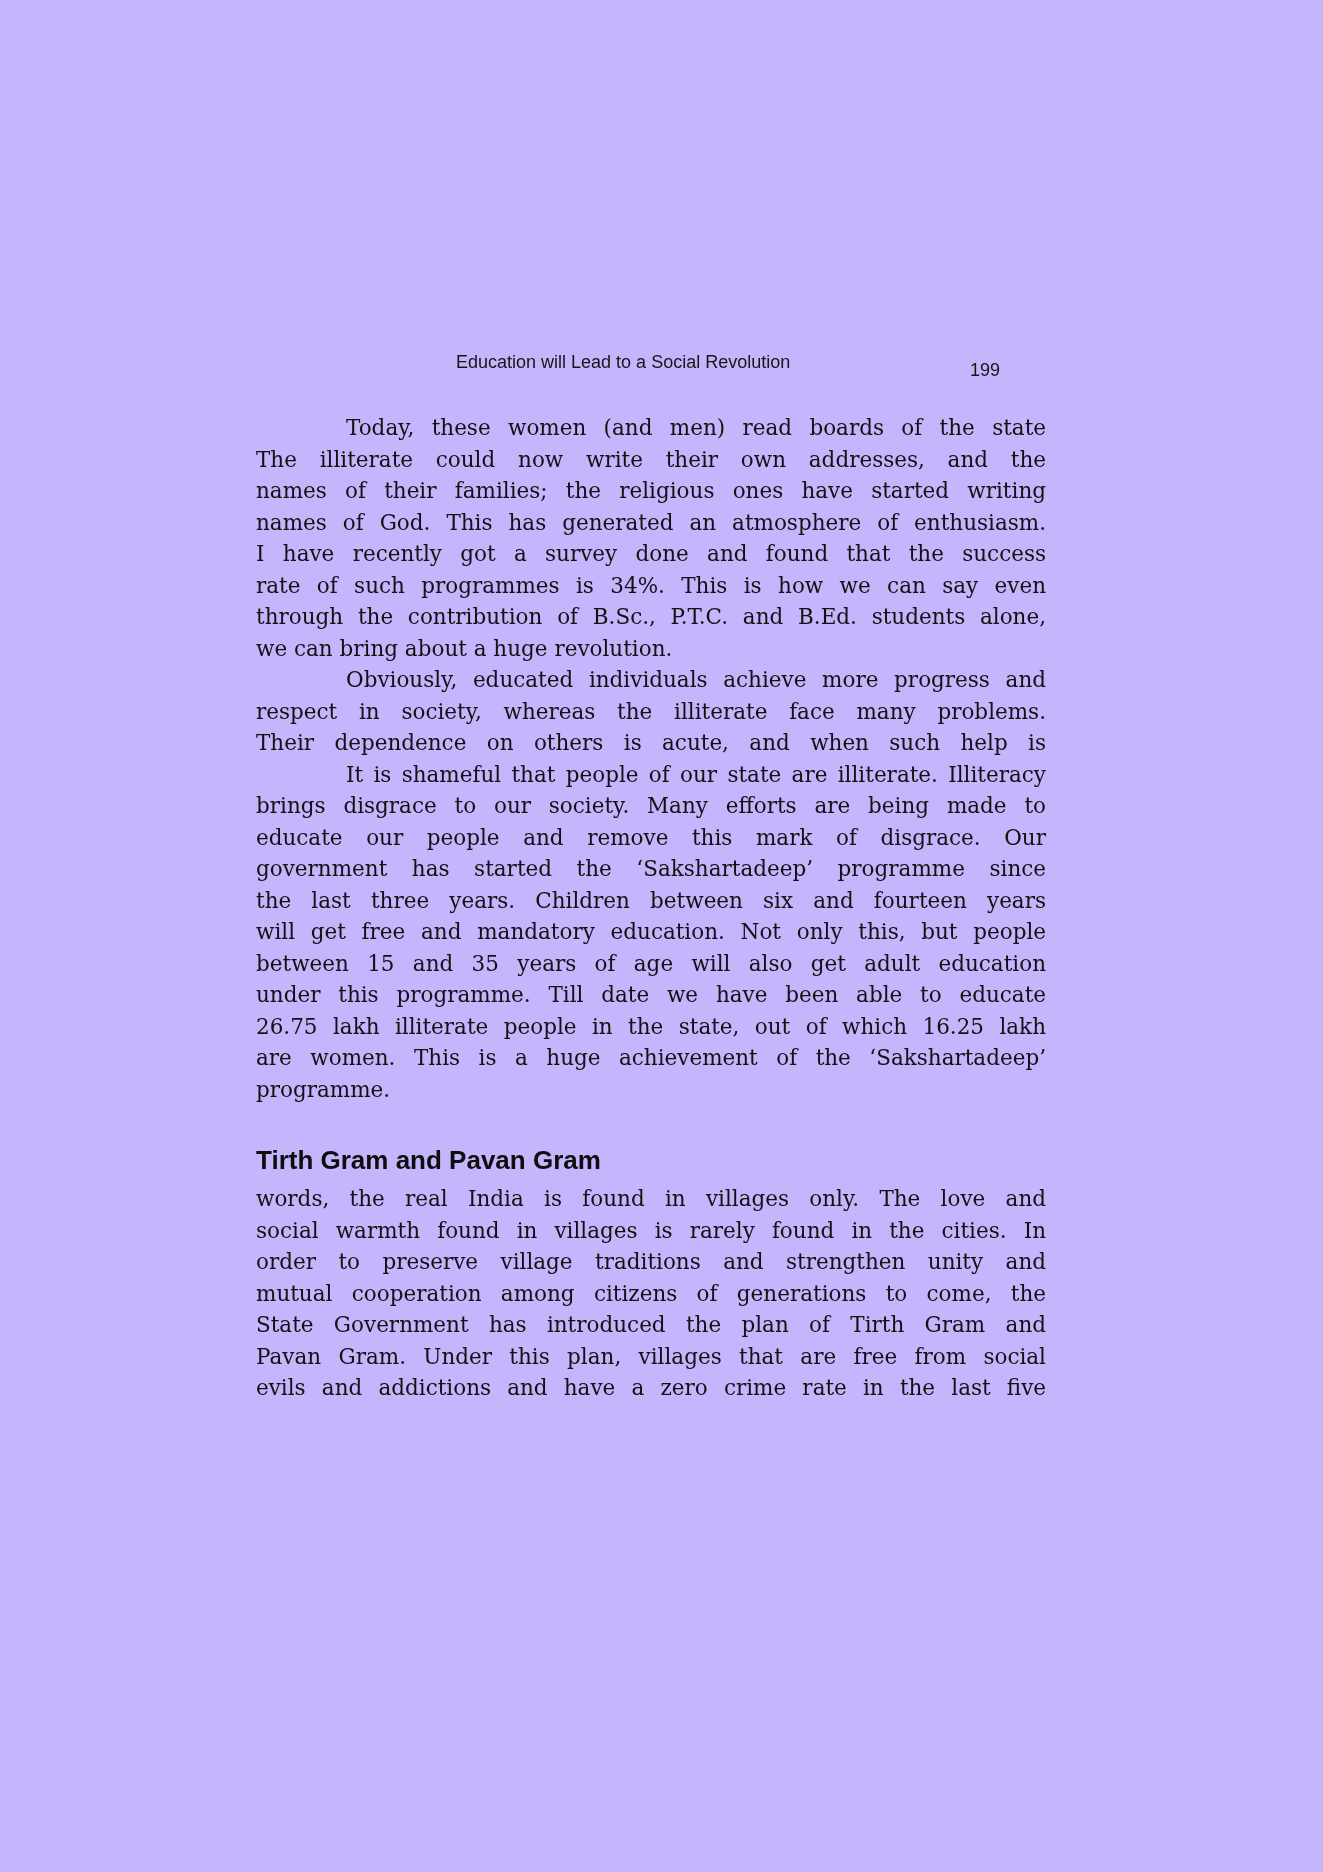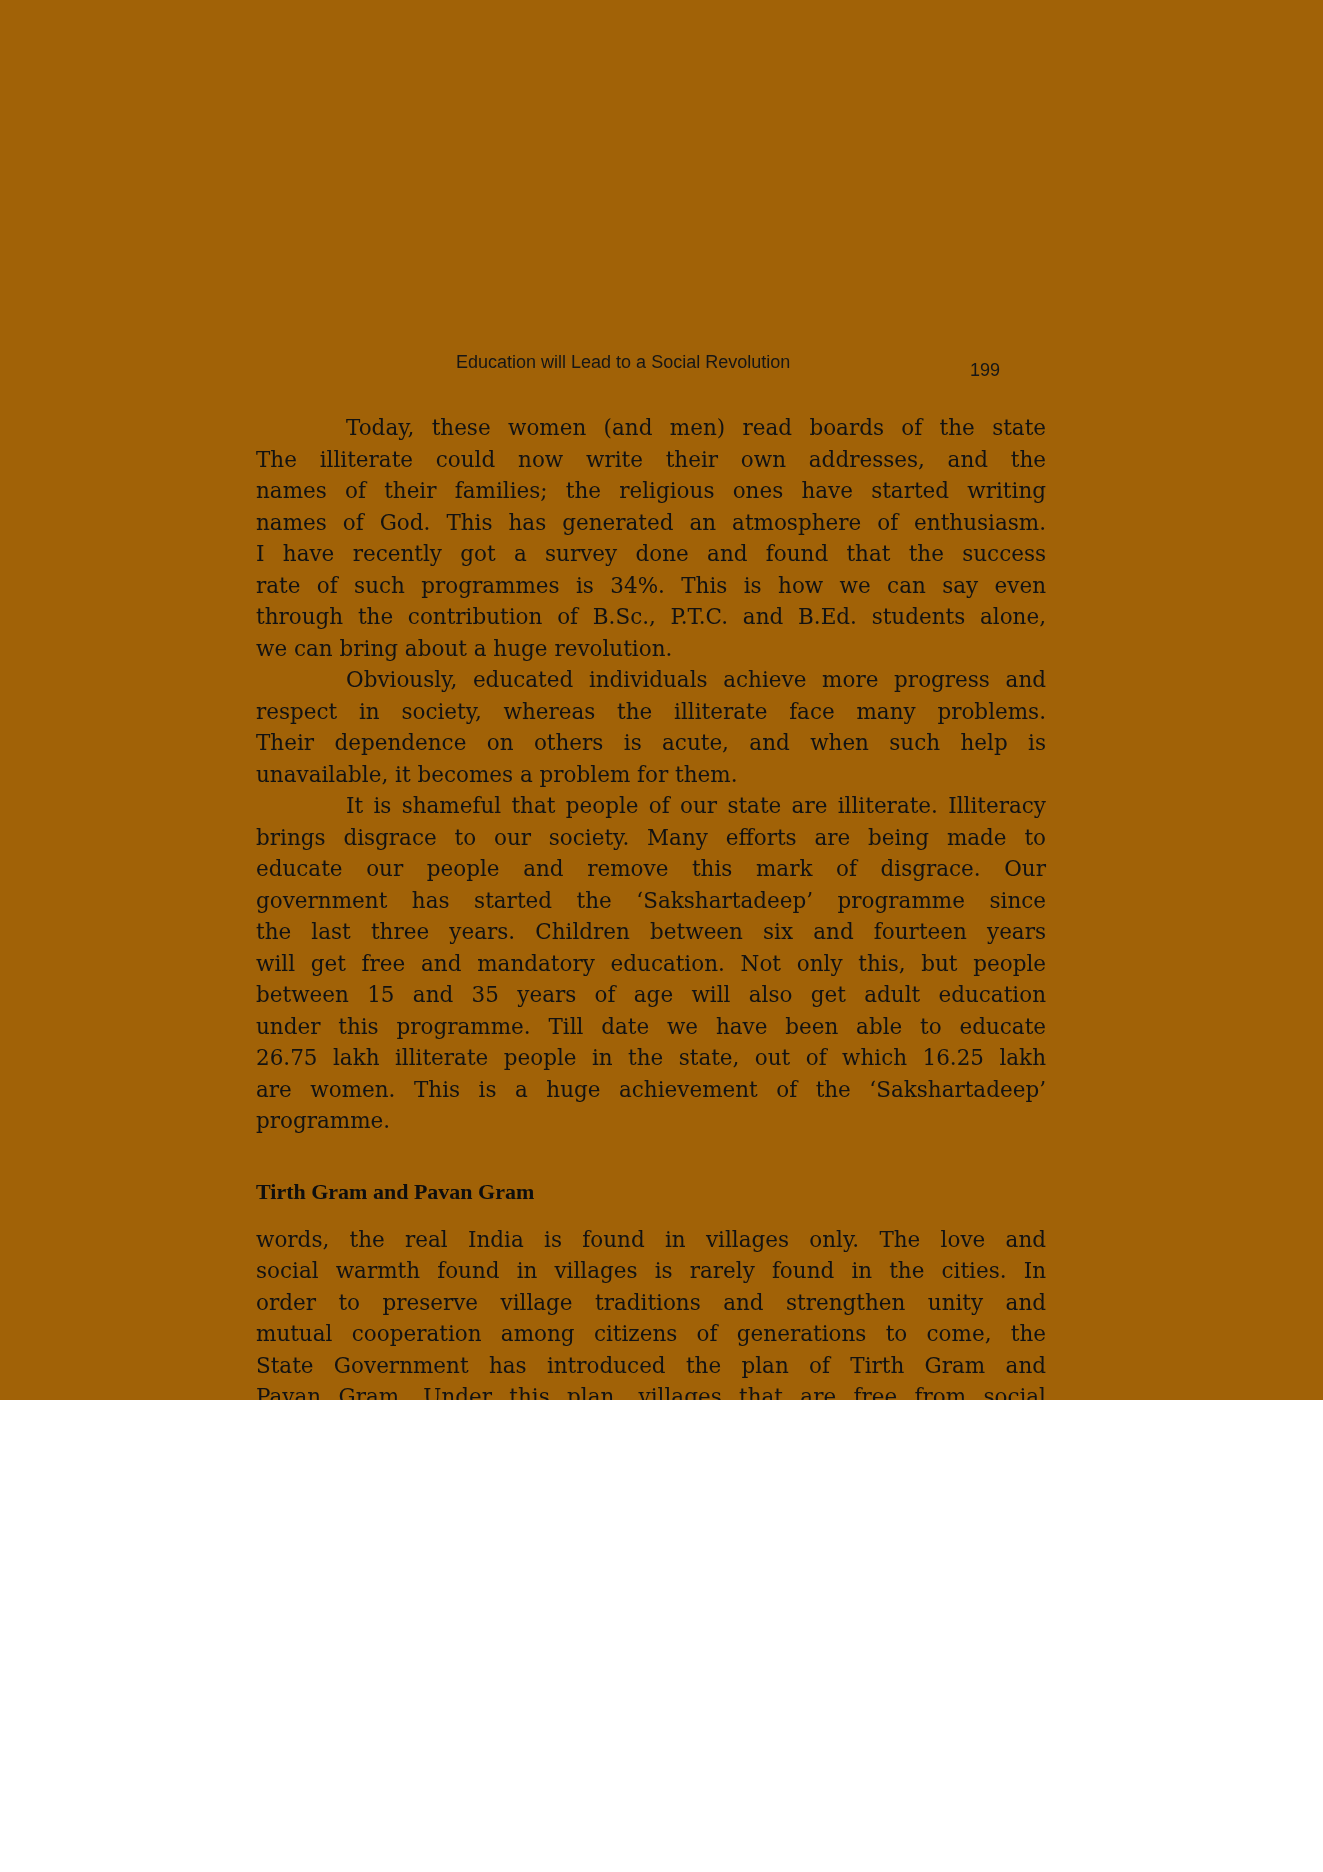--- a/index.html
+++ b/index.html
@@ -3,22 +3,22 @@
 <meta charset="utf-8">
 <style>
   html, body {
     margin: 0;
     padding: 0;
     background: #ffffff;
   }
   .page {
     position: relative;
     width: 1323px;
-    height: 1400px;
-    background: #a16207;
+    height: 1872px;
+    background: #c4b5fd;
     overflow: hidden;
     color: #121212;
   }
   .running-header {
     position: absolute;
     left: 270px;
     top: 350px;
     width: 790px;
     height: 26px;
     font-family: "Liberation Sans", sans-serif;
@@ -58,25 +58,25 @@
     text-align-last: justify;
     white-space: normal;
   }
   .line.first {
     text-indent: 90px;
   }
   .line.last {
     text-align-last: left;
   }
   .section-heading {
-    margin: 40px 0 17px 0;
+    margin: 40px 0 8px 0;
     padding: 0;
-    font-family: Liberation Serif, serif;
+    font-family: Liberation Sans, sans-serif;
     font-weight: bold;
-    font-size: 22px;
+    font-size: 26px;
     line-height: 30px;
     color: #0e0e0e;
     letter-spacing: 0px;
   }
 </style>
 </head>
 <body>
 
 <div class="page">
 
@@ -93,21 +93,20 @@
         <div class="line">names of God. This has generated an atmosphere of enthusiasm.</div>
         <div class="line">I have recently got a survey done and found that the success</div>
         <div class="line">rate of such programmes is 34%. This is how we can say even</div>
         <div class="line">through the contribution of B.Sc., P.T.C. and B.Ed. students alone,</div>
         <div class="line last">we can bring about a huge revolution.</div>
       </div>
       <div class="para">
         <div class="line first">Obviously, educated individuals achieve more progress and</div>
         <div class="line">respect in society, whereas the illiterate face many problems.</div>
         <div class="line">Their dependence on others is acute, and when such help is</div>
-        <div class="line last">unavailable, it becomes a problem for them.</div>
       </div>
       <div class="para">
         <div class="line first">It is shameful that people of our state are illiterate. Illiteracy</div>
         <div class="line">brings disgrace to our society. Many efforts are being made to</div>
         <div class="line">educate our people and remove this mark of disgrace. Our</div>
         <div class="line">government has started the ‘Sakshartadeep’ programme since</div>
         <div class="line">the last three years. Children between six and fourteen years</div>
         <div class="line">will get free and mandatory education. Not only this, but people</div>
         <div class="line">between 15 and 35 years of age will also get adult education</div>
         <div class="line">under this programme. Till date we have been able to educate</div>

